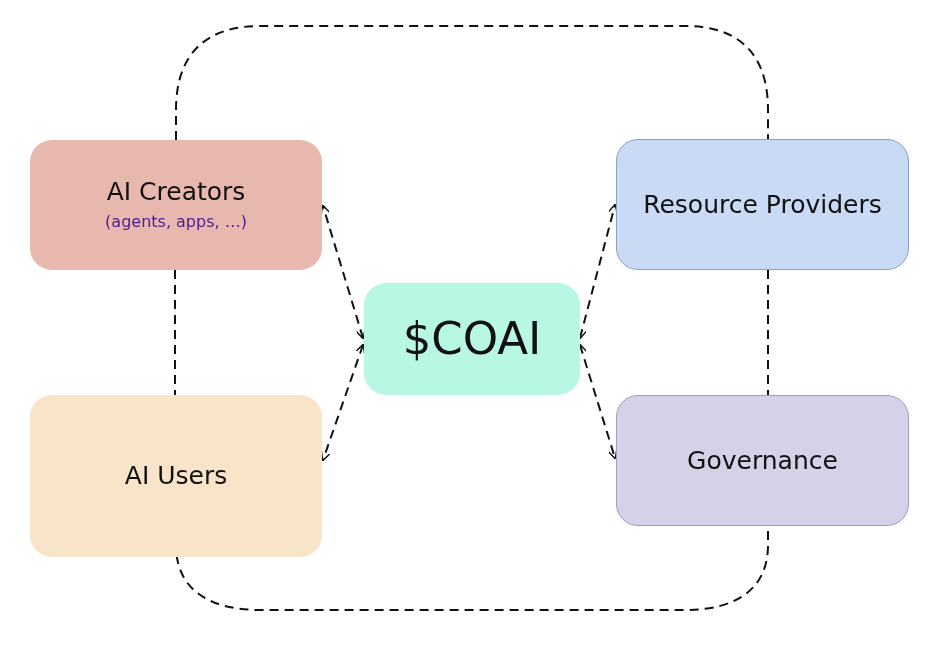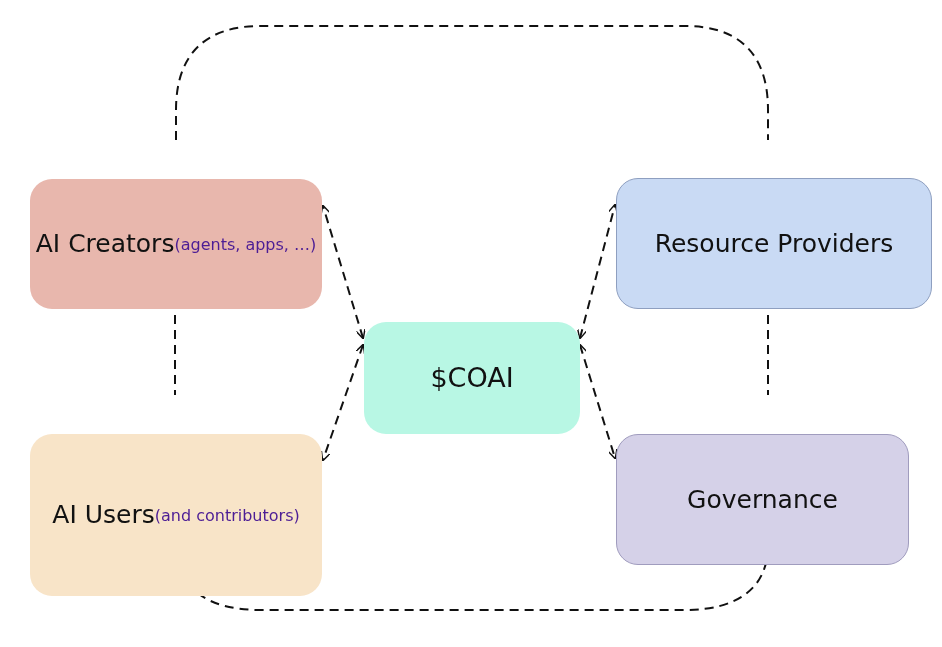--- a/index.html
+++ b/index.html
@@ -1,27 +1,27 @@
 <!DOCTYPE html>
 <html><head>
   <meta charset="utf-8">
   <style>
     html, body { margin: 0; padding: 0; background: #ffffff; }
     body { width: 942px; height: 647px; position: relative; overflow: hidden;
            font-family: "DejaVu Sans", "Liberation Sans", sans-serif; color: #111; }
     svg.connectors { position: absolute; left: 0; top: 0; width: 942px; height: 647px; }
     .node { position: absolute; box-sizing: border-box; border-radius: 22px;
-            display: flex; flex-direction: row; align-items: center; justify-content: center;
-            text-align: center; margin-top: 39px; }
+            display: flex; flex-direction: column; align-items: center; justify-content: center;
+            text-align: center; }
     .node .title { font-size: 25px; line-height: 32px; color: #111; }
     .node .sub { font-size: 16px; line-height: 24px; color: #4c1d95; margin-top: 2px; }
-    .node.center .title { font-size: 27px; }
+    .node.center .title { font-size: 45px; }
     #n-creators { left: 30px; top: 140px; width: 292px; height: 130px; }
     #n-users    { left: 30px; top: 395px; width: 292px; height: 162px; }
-    #n-providers{ left: 616px; top: 139px; width: 316px; height: 131px; border: 1px solid #8e9fc0; }
+    #n-providers{ left: 616px; top: 139px; width: 293px; height: 131px; border: 1px solid #8e9fc0; }
     #n-governance{ left: 616px; top: 395px; width: 293px; height: 131px; border: 1px solid #a09cbe; }
     #n-coai     { left: 364px; top: 283px; width: 216px; height: 112px; }
   </style>
 </head>
 <body>
 
 <svg class="connectors" viewBox="0 0 942 647">
   <defs>
     <marker id="arrow" viewBox="0 0 10 10" refX="9" refY="5" markerWidth="9" markerHeight="9" orient="auto-start-reverse" markerUnits="userSpaceOnUse">
       <path d="M0,0 L10,5 L0,10" fill="none" stroke="#111" stroke-width="1.6"></path>
@@ -43,21 +43,20 @@
   </g>
 </svg>
 
 <div class="node" id="n-creators" style="background:#e8b7ad;">
   <div class="title">AI Creators</div>
   <div class="sub">(agents, apps, …)</div>
 </div>
 
 <div class="node" id="n-users" style="background:#f8e4c8;">
   <div class="title">AI Users</div>
-  <div class="sub">(and contributors)</div>
 </div>
 
 <div class="node" id="n-providers" style="background:#c9daf4;">
   <div class="title">Resource Providers</div>
 </div>
 
 <div class="node" id="n-governance" style="background:#d5d1e8;">
   <div class="title">Governance</div>
 </div>
 

